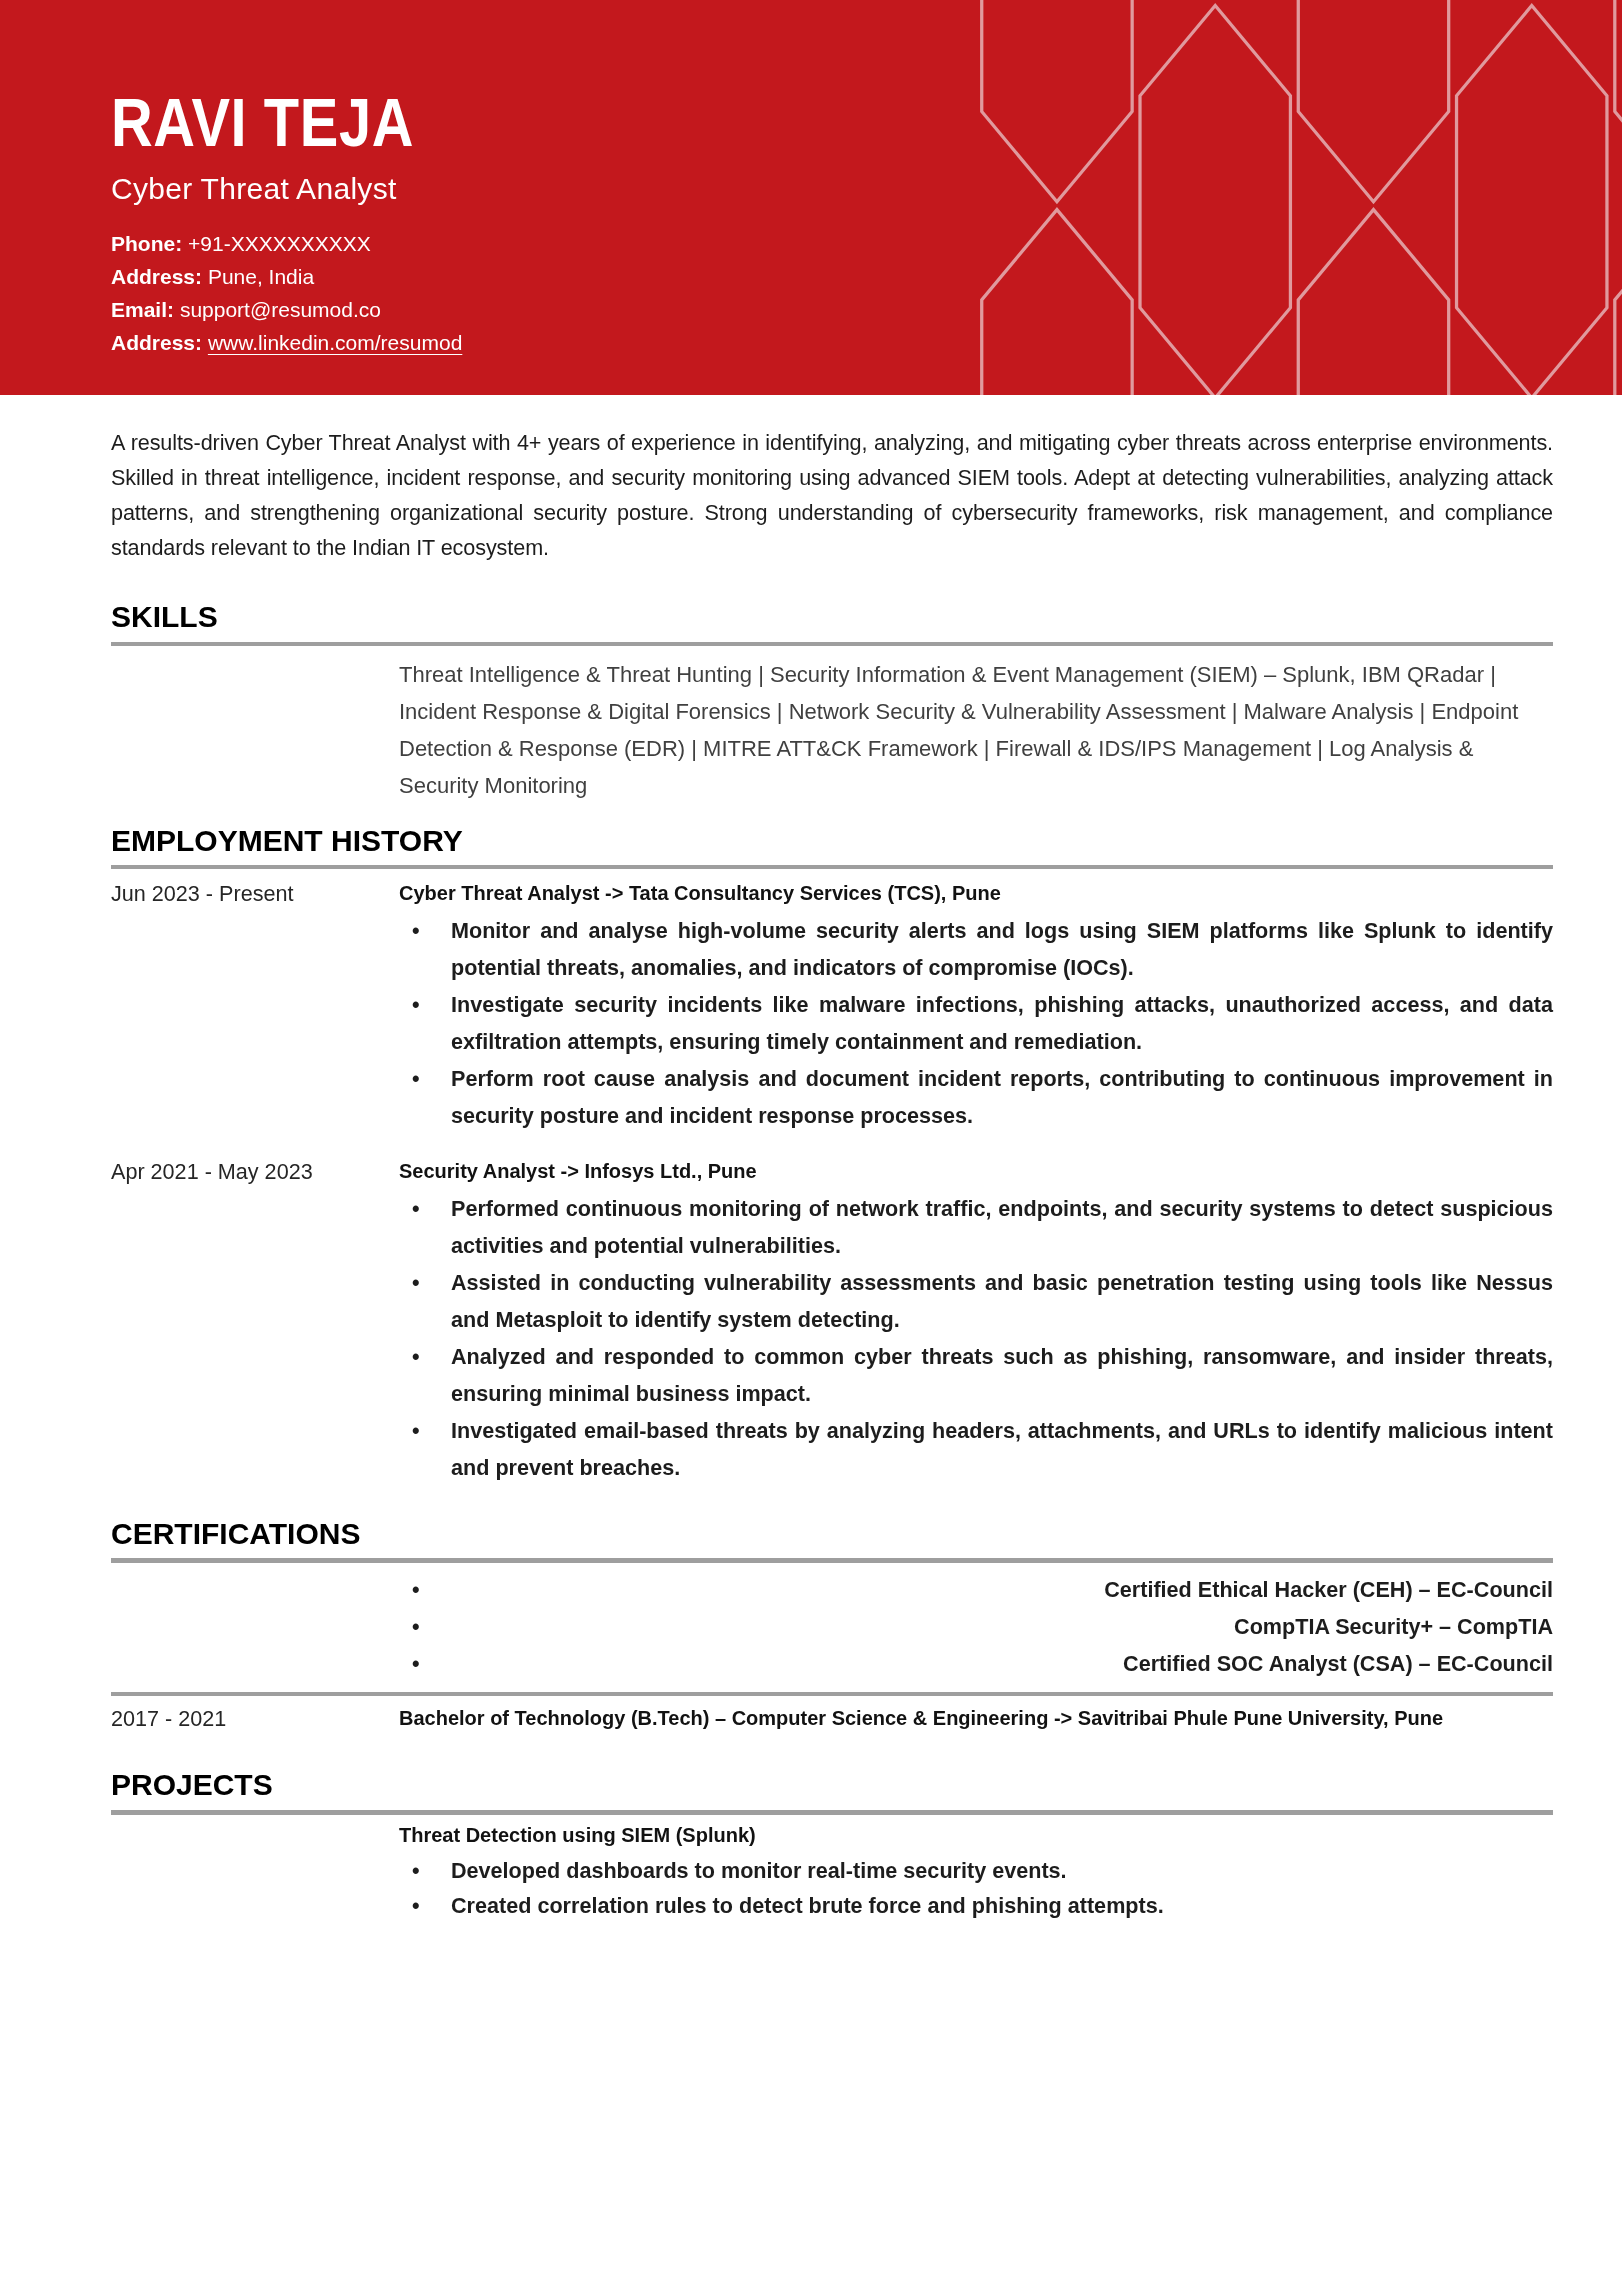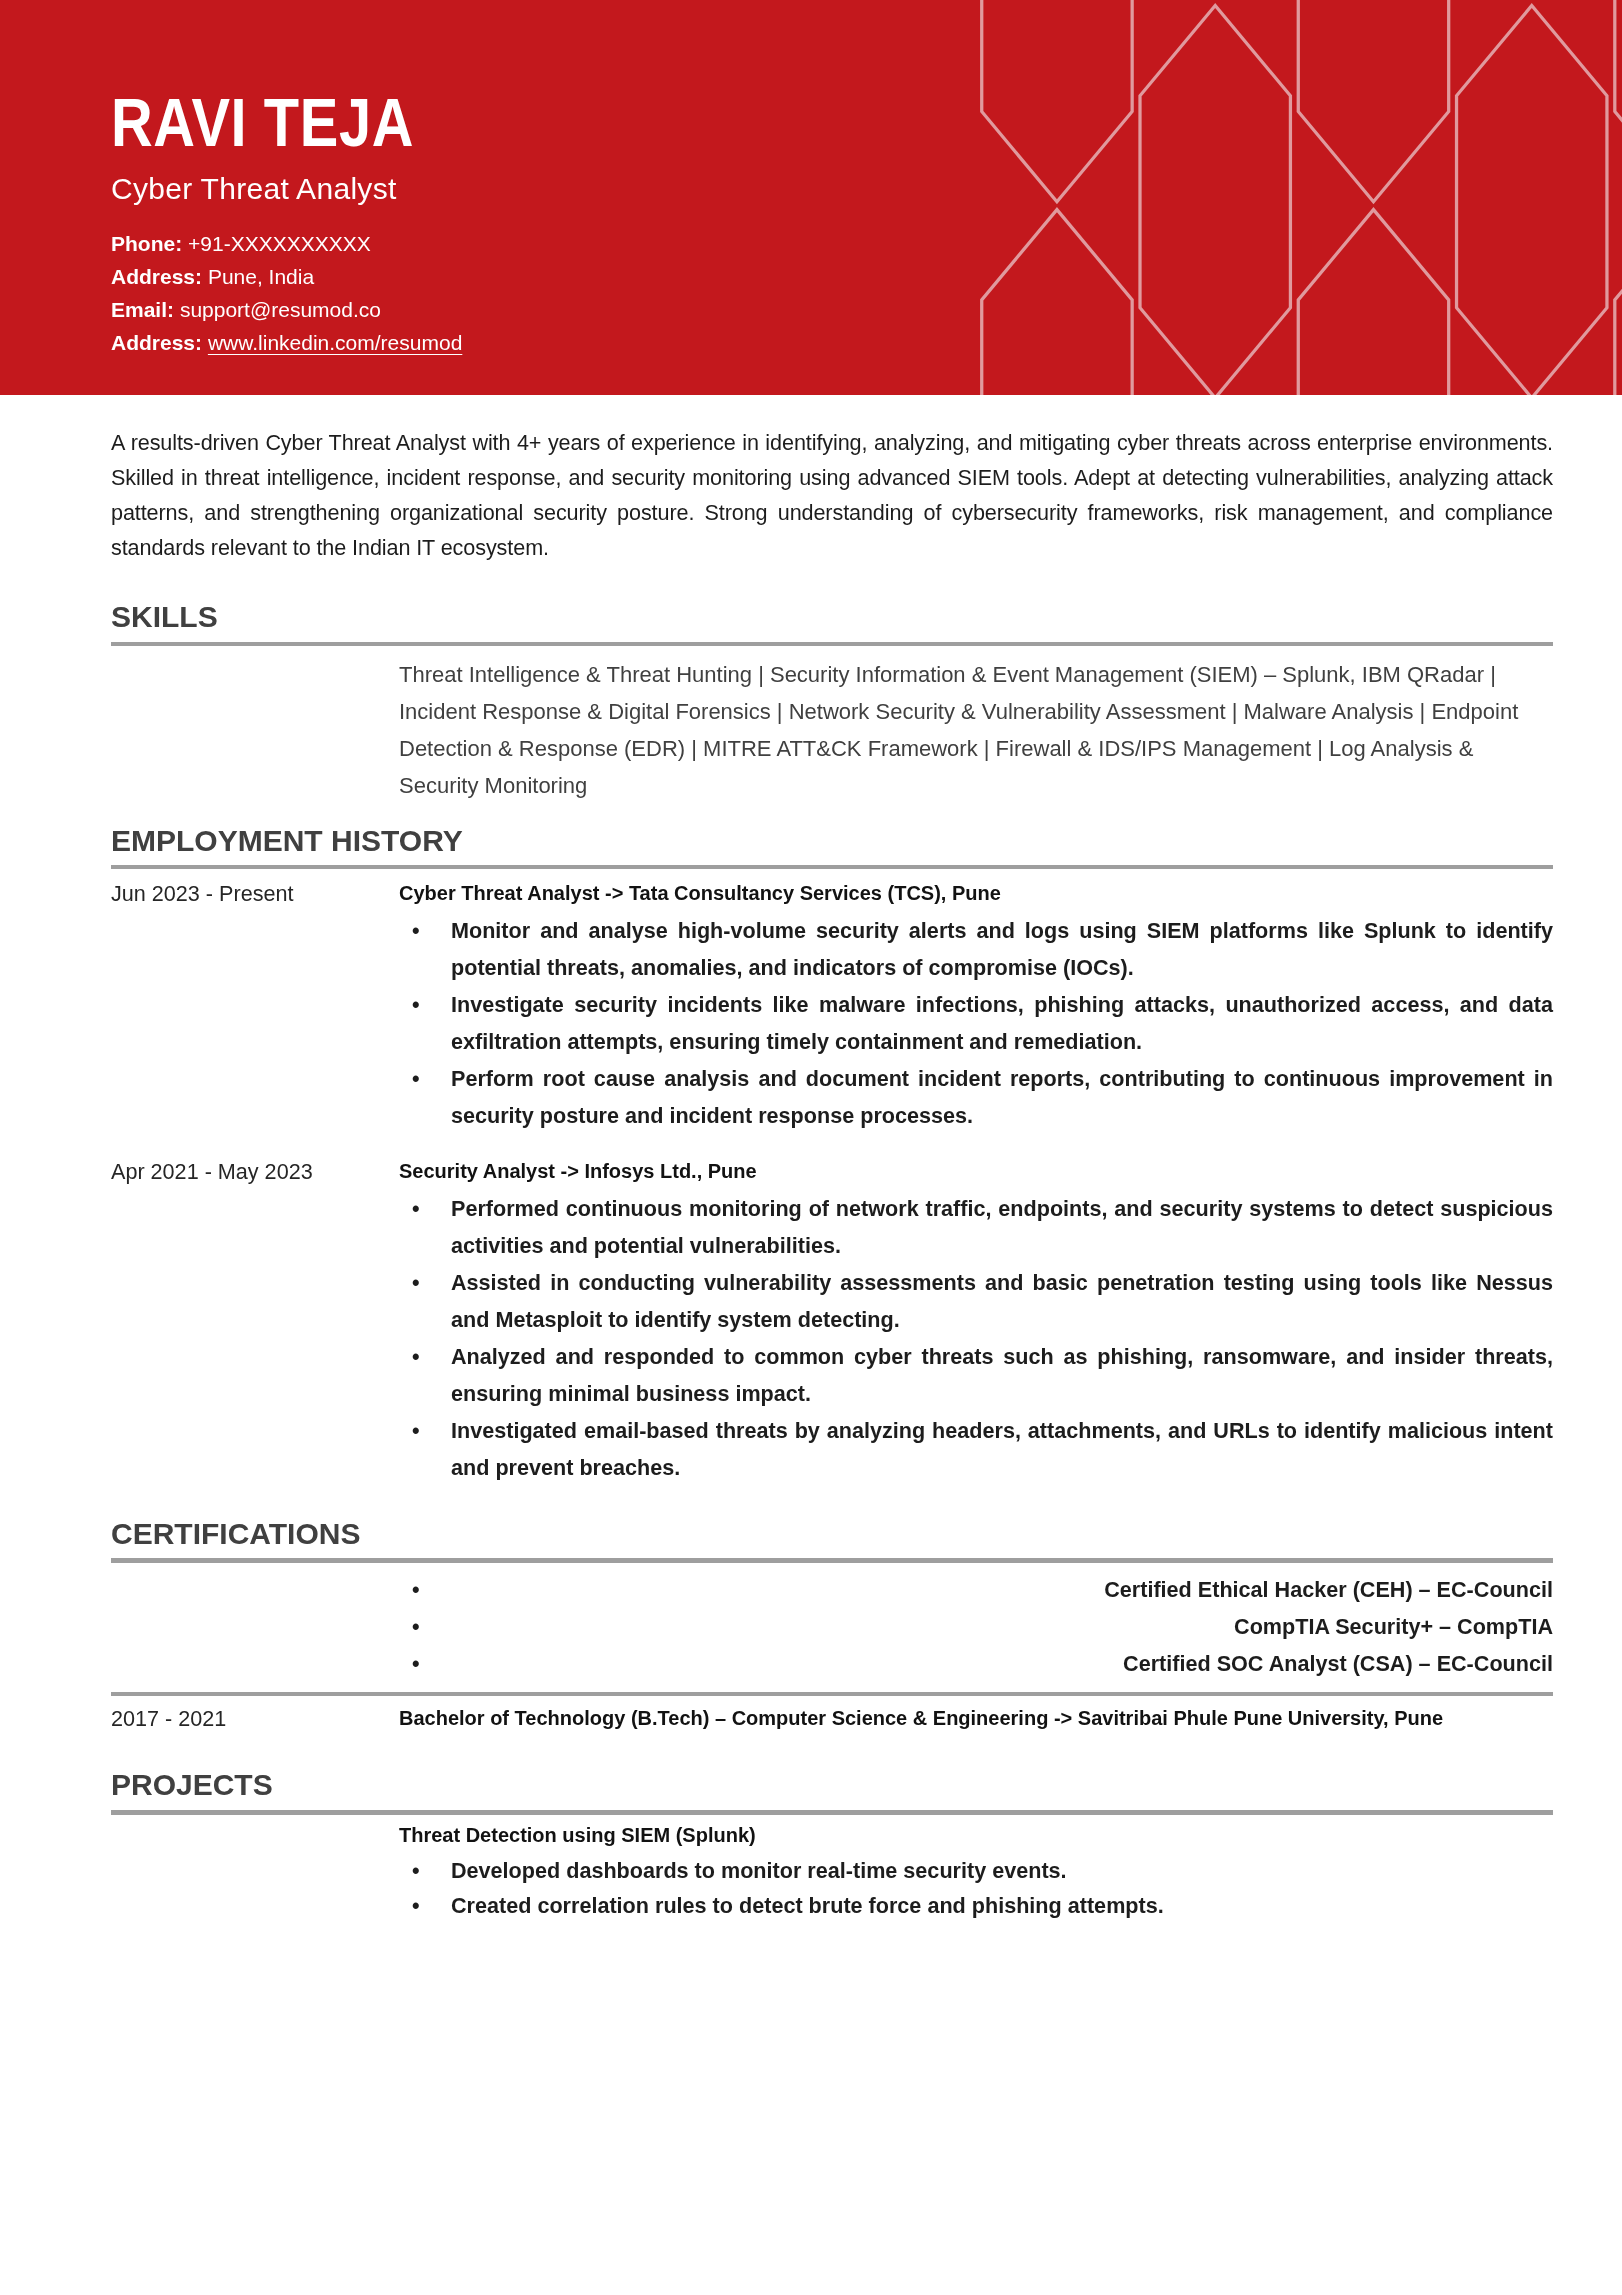--- a/index.html
+++ b/index.html
@@ -25,21 +25,21 @@
     transform:scaleX(0.85);transform-origin:left center;white-space:nowrap;
   }
   .subtitle{margin-top:14.4px;font-size:30px;line-height:1.1;font-weight:400;letter-spacing:0.3px;}
   .contact{margin-top:22px;font-size:21px;line-height:33px;}
   .contact .lbl{font-weight:bold;}
   .contact a{color:#ffffff;text-decoration:underline;text-underline-offset:3.9px;text-decoration-thickness:1.3px;cursor:pointer;}
   
   .content{padding:0 69px 0 111px;}
   .summary{margin:30px 0 0 0;font-size:21.6px;line-height:35px;text-align:justify;color:#1d1d1d;letter-spacing:-0.1px;}
   h2.sec{
-    margin:0;font-size:30px;line-height:30px;font-weight:bold;color:#404040;letter-spacing:0;
+    margin:0;font-size:30px;line-height:30px;font-weight:bold;color:#000000;letter-spacing:0;
   }
   .sec-skills h2{margin-top:37px;}
   .sec-emp h2{margin-top:22px;}
   .sec-cert h2{margin-top:33px;}
   .sec-edu h2{margin-top:47px;}
   .sec-proj h2{margin-top:33px;}
   .rule{height:4.6px;background:var(--rule);margin-top:9.8px;}
   .sec-emp .rule{margin-top:9.2px;}
   .indent{margin-left:288px;width:1154px;}
   .skills-text{margin-top:9.2px;font-size:22px;line-height:37px;color:#404040;}

